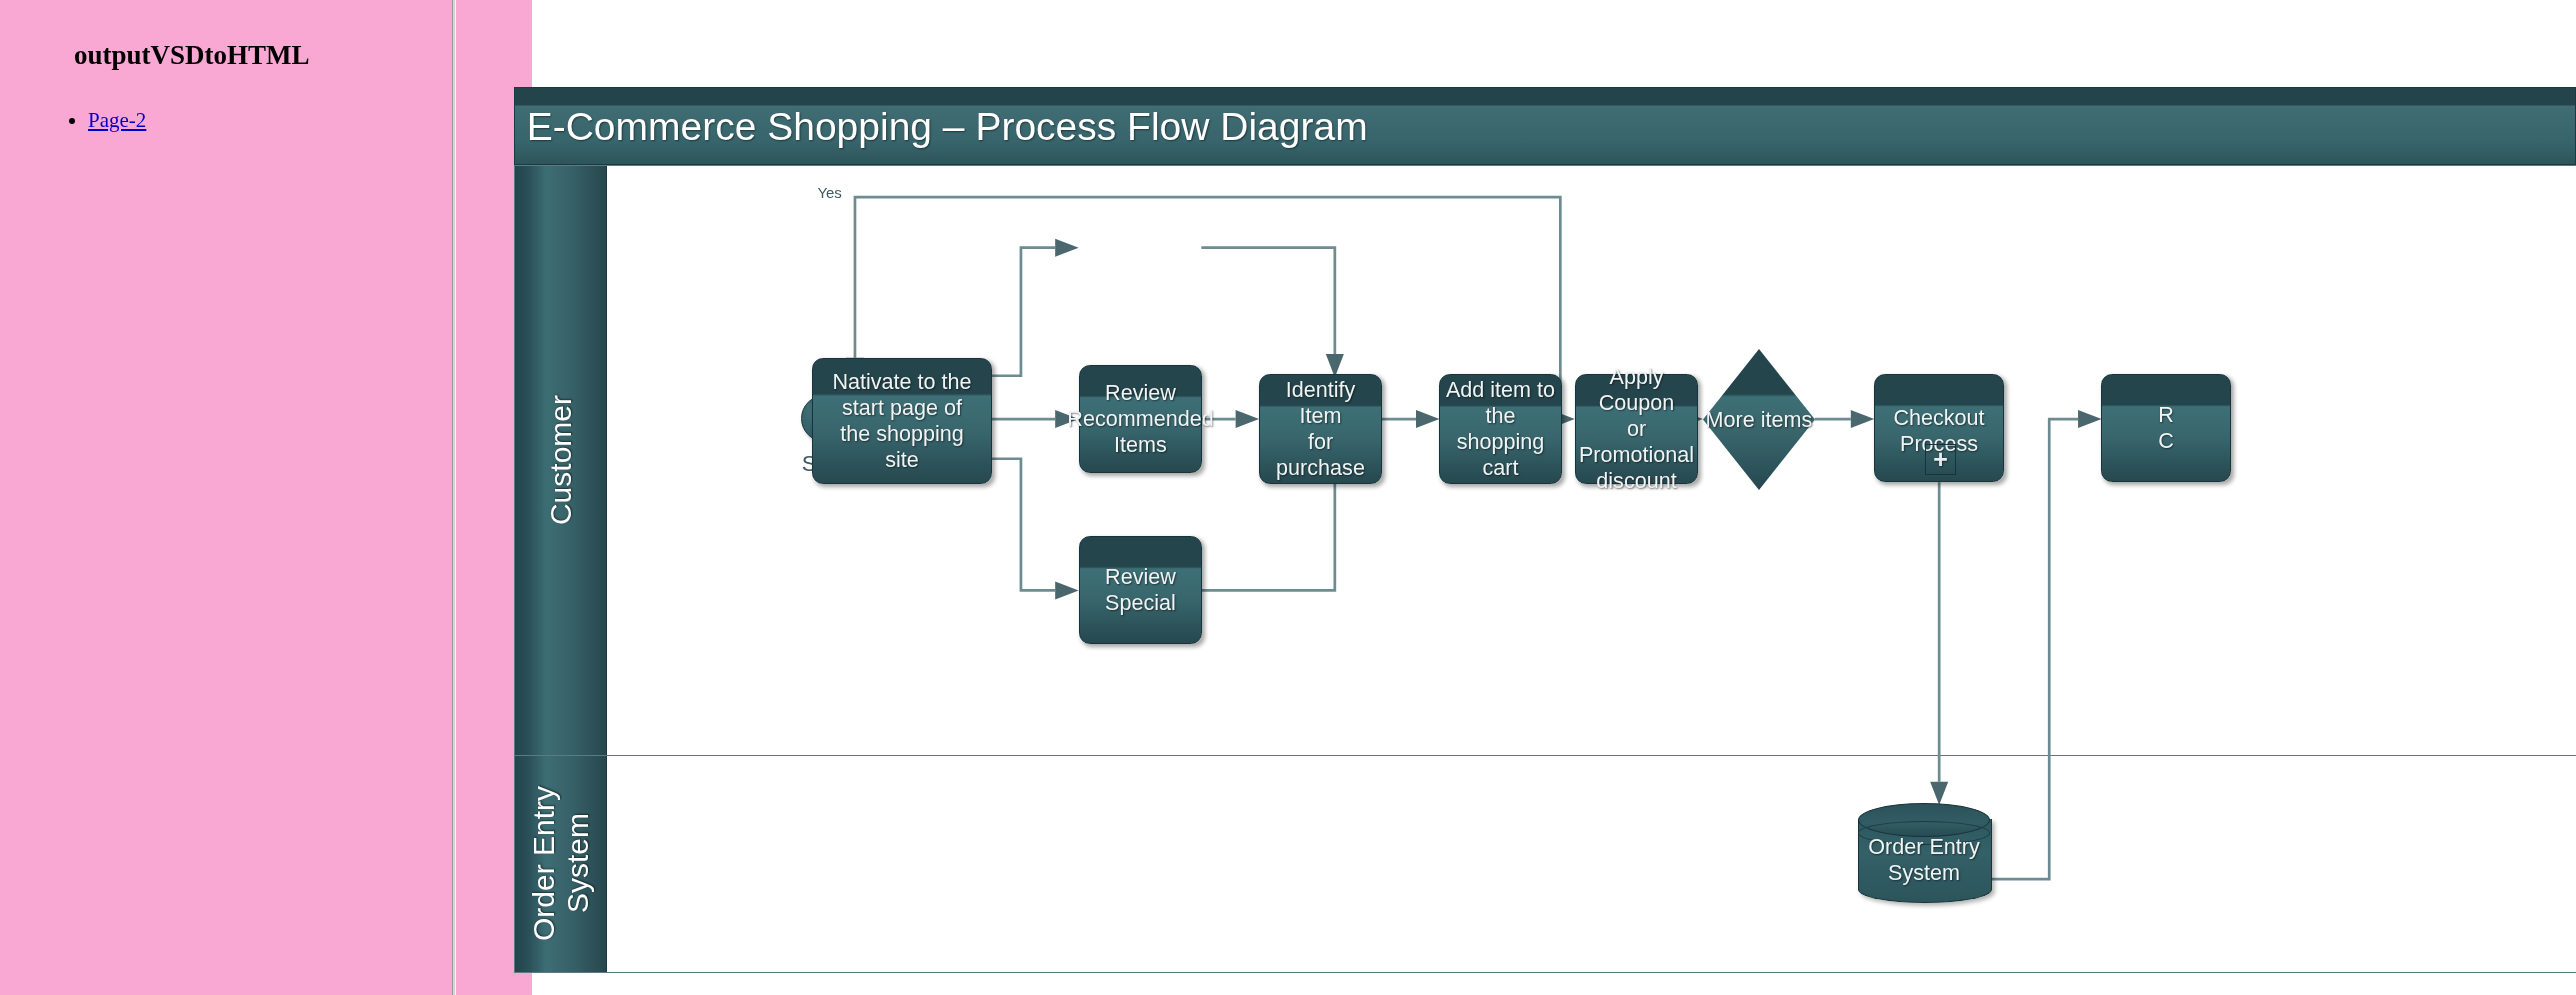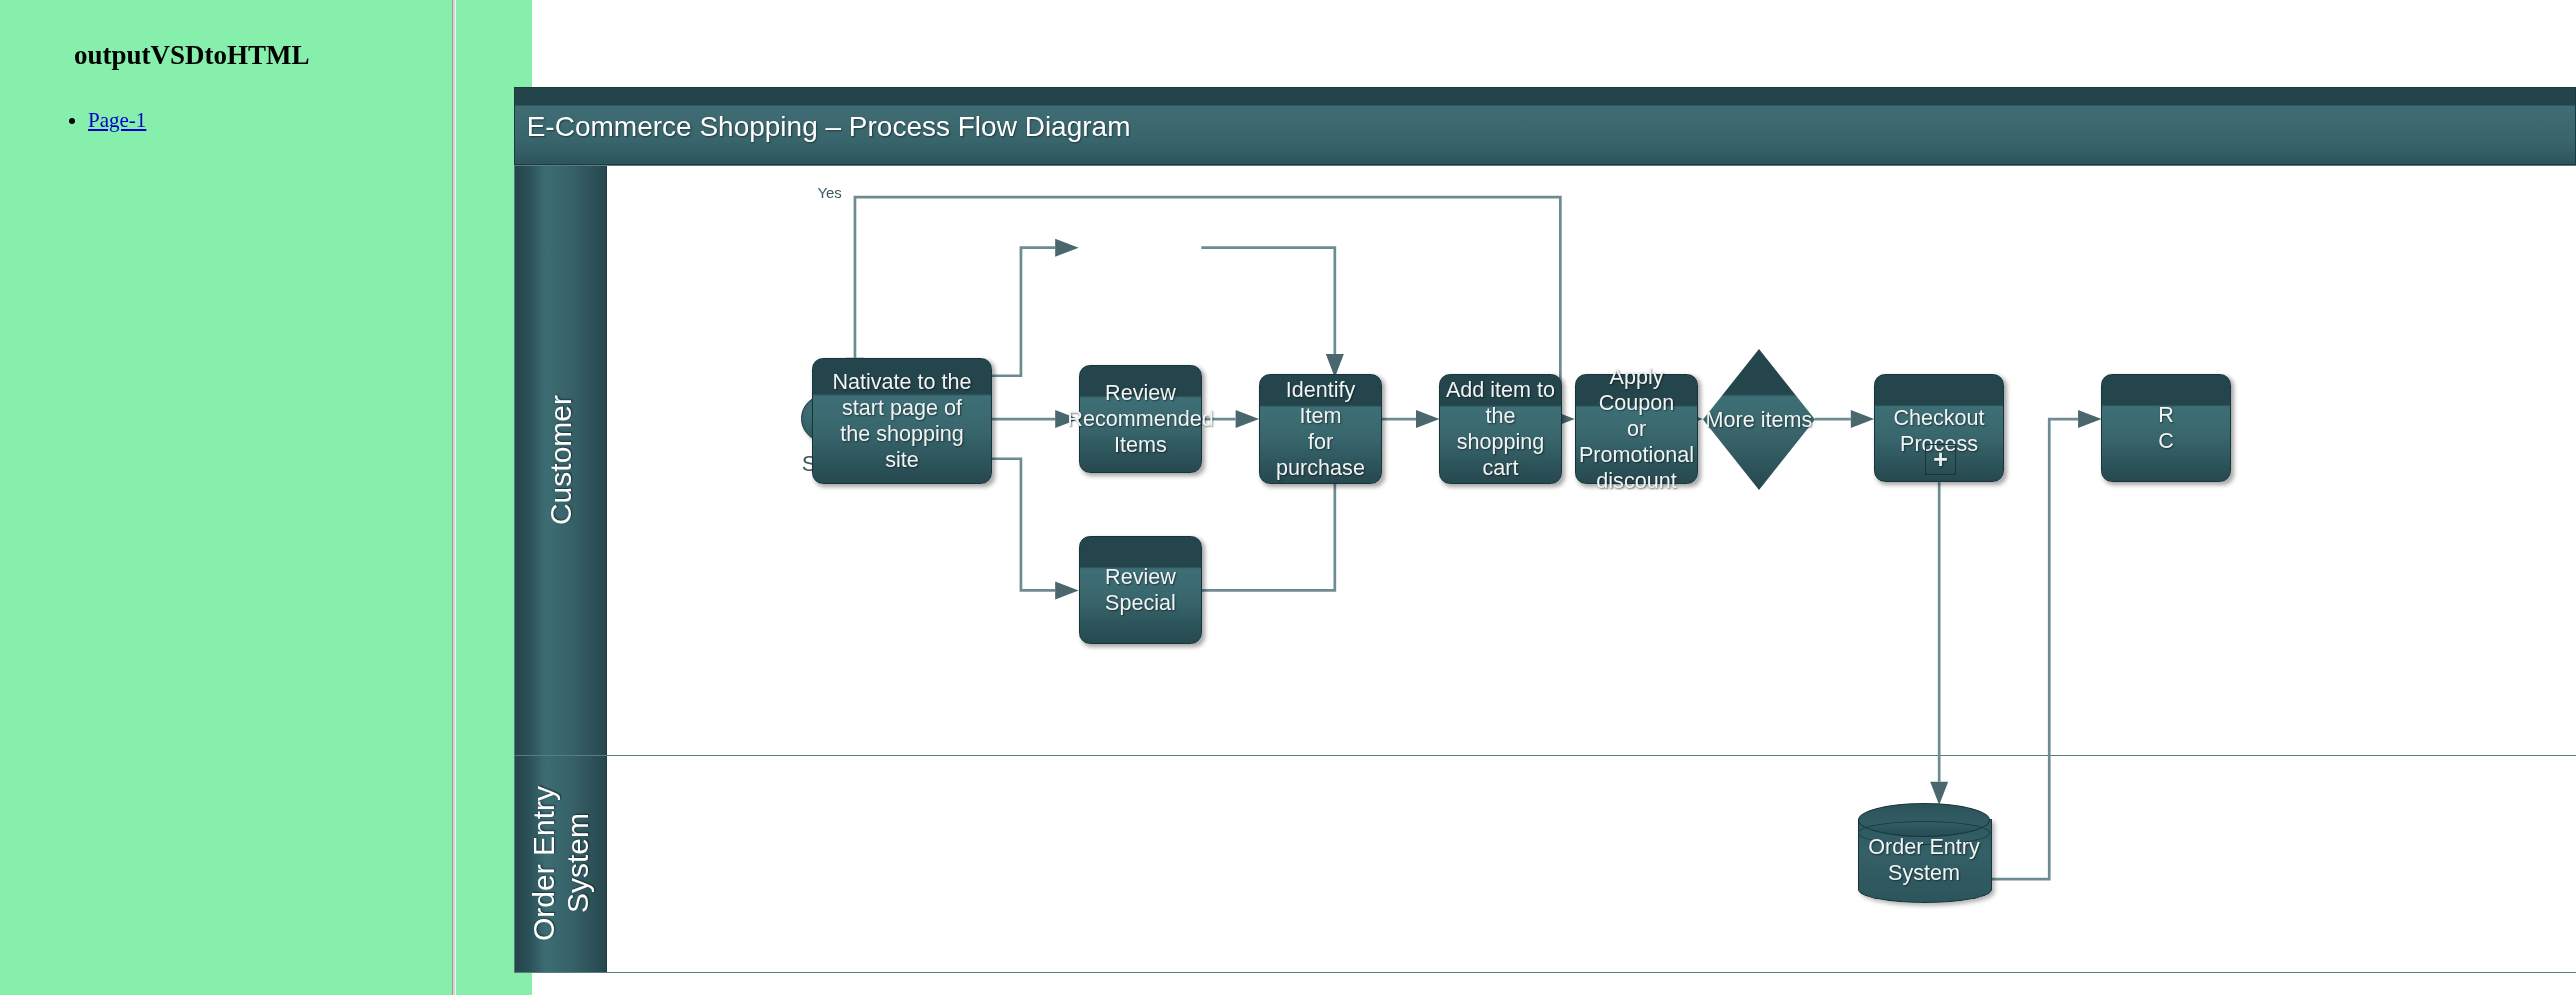--- a/index.html
+++ b/index.html
@@ -8,21 +8,21 @@
     width:2576px;height:996px;
     background:#ffffff;
     font-family:"Liberation Sans", sans-serif;
     overflow:hidden;
   }
   #page{position:relative;width:2576px;height:996px;background:#fff;}
 
   
   #sidebar{
     position:absolute;left:0;top:0;width:532px;height:996px;
-    background:#86efac;
+    background:#f9a8d4;
     box-sizing:border-box;
   }
   #sidebar-divider{
     position:absolute;left:452px;top:0;width:3.6px;height:996px;
     background:linear-gradient(to right,#9a9a9a 0 0.9px,#d4d4d4 0.9px 2.7px,#f2f2f2 2.7px 3.6px);
   }
   #sidebar-inner{position:absolute;left:0;top:0;width:452px;height:996px;}
   .nav-title{
     position:absolute;left:74px;top:40px;
     font-family:"Liberation Serif", serif;
@@ -49,21 +49,21 @@
   
   #title-banner{
     position:absolute;left:0;top:0;width:2062px;height:78px;
     background:linear-gradient(to bottom,#24444b 0%,#24444b 22%,#3f6d73 24%,#37656b 70%,#2d555b 100%);
     border:0.9px solid #1d3a40;
     box-sizing:border-box;
     box-shadow:1.8px 1.8px 3.6px rgba(0,0,0,.35);
   }
   #title-text{
     position:absolute;left:11.7px;top:16px;
-    font-size:28px;line-height:45px;color:#ffffff;
+    font-size:39px;line-height:45px;color:#ffffff;
     font-family:"Liberation Sans", sans-serif;
     text-shadow:0.9px 0.9px 1.8px rgba(0,0,0,.45);
     white-space:nowrap;
   }
 
   
   #pool{
     position:absolute;left:0;top:78px;width:2062px;height:808px;
     border:0.9px solid #5b7b80;
     box-sizing:border-box;
@@ -209,21 +209,21 @@
 </head>
 <body>
 
 <div id="page">
 
   <div id="sidebar">
     <div id="sidebar-inner">
       <div class="nav-title">outputVSDtoHTML</div>
       <ul class="nav-list">
         <li>
-          <a href="#">Page-1</a>
+          <a href="#">Page-2</a>
         </li>
       </ul>
     </div>
   </div>
   <div id="sidebar-divider"></div>
 
   <div id="diagram">
 
     <div id="title-banner">
       <div id="title-text">E-Commerce Shopping – Process Flow Diagram</div>

